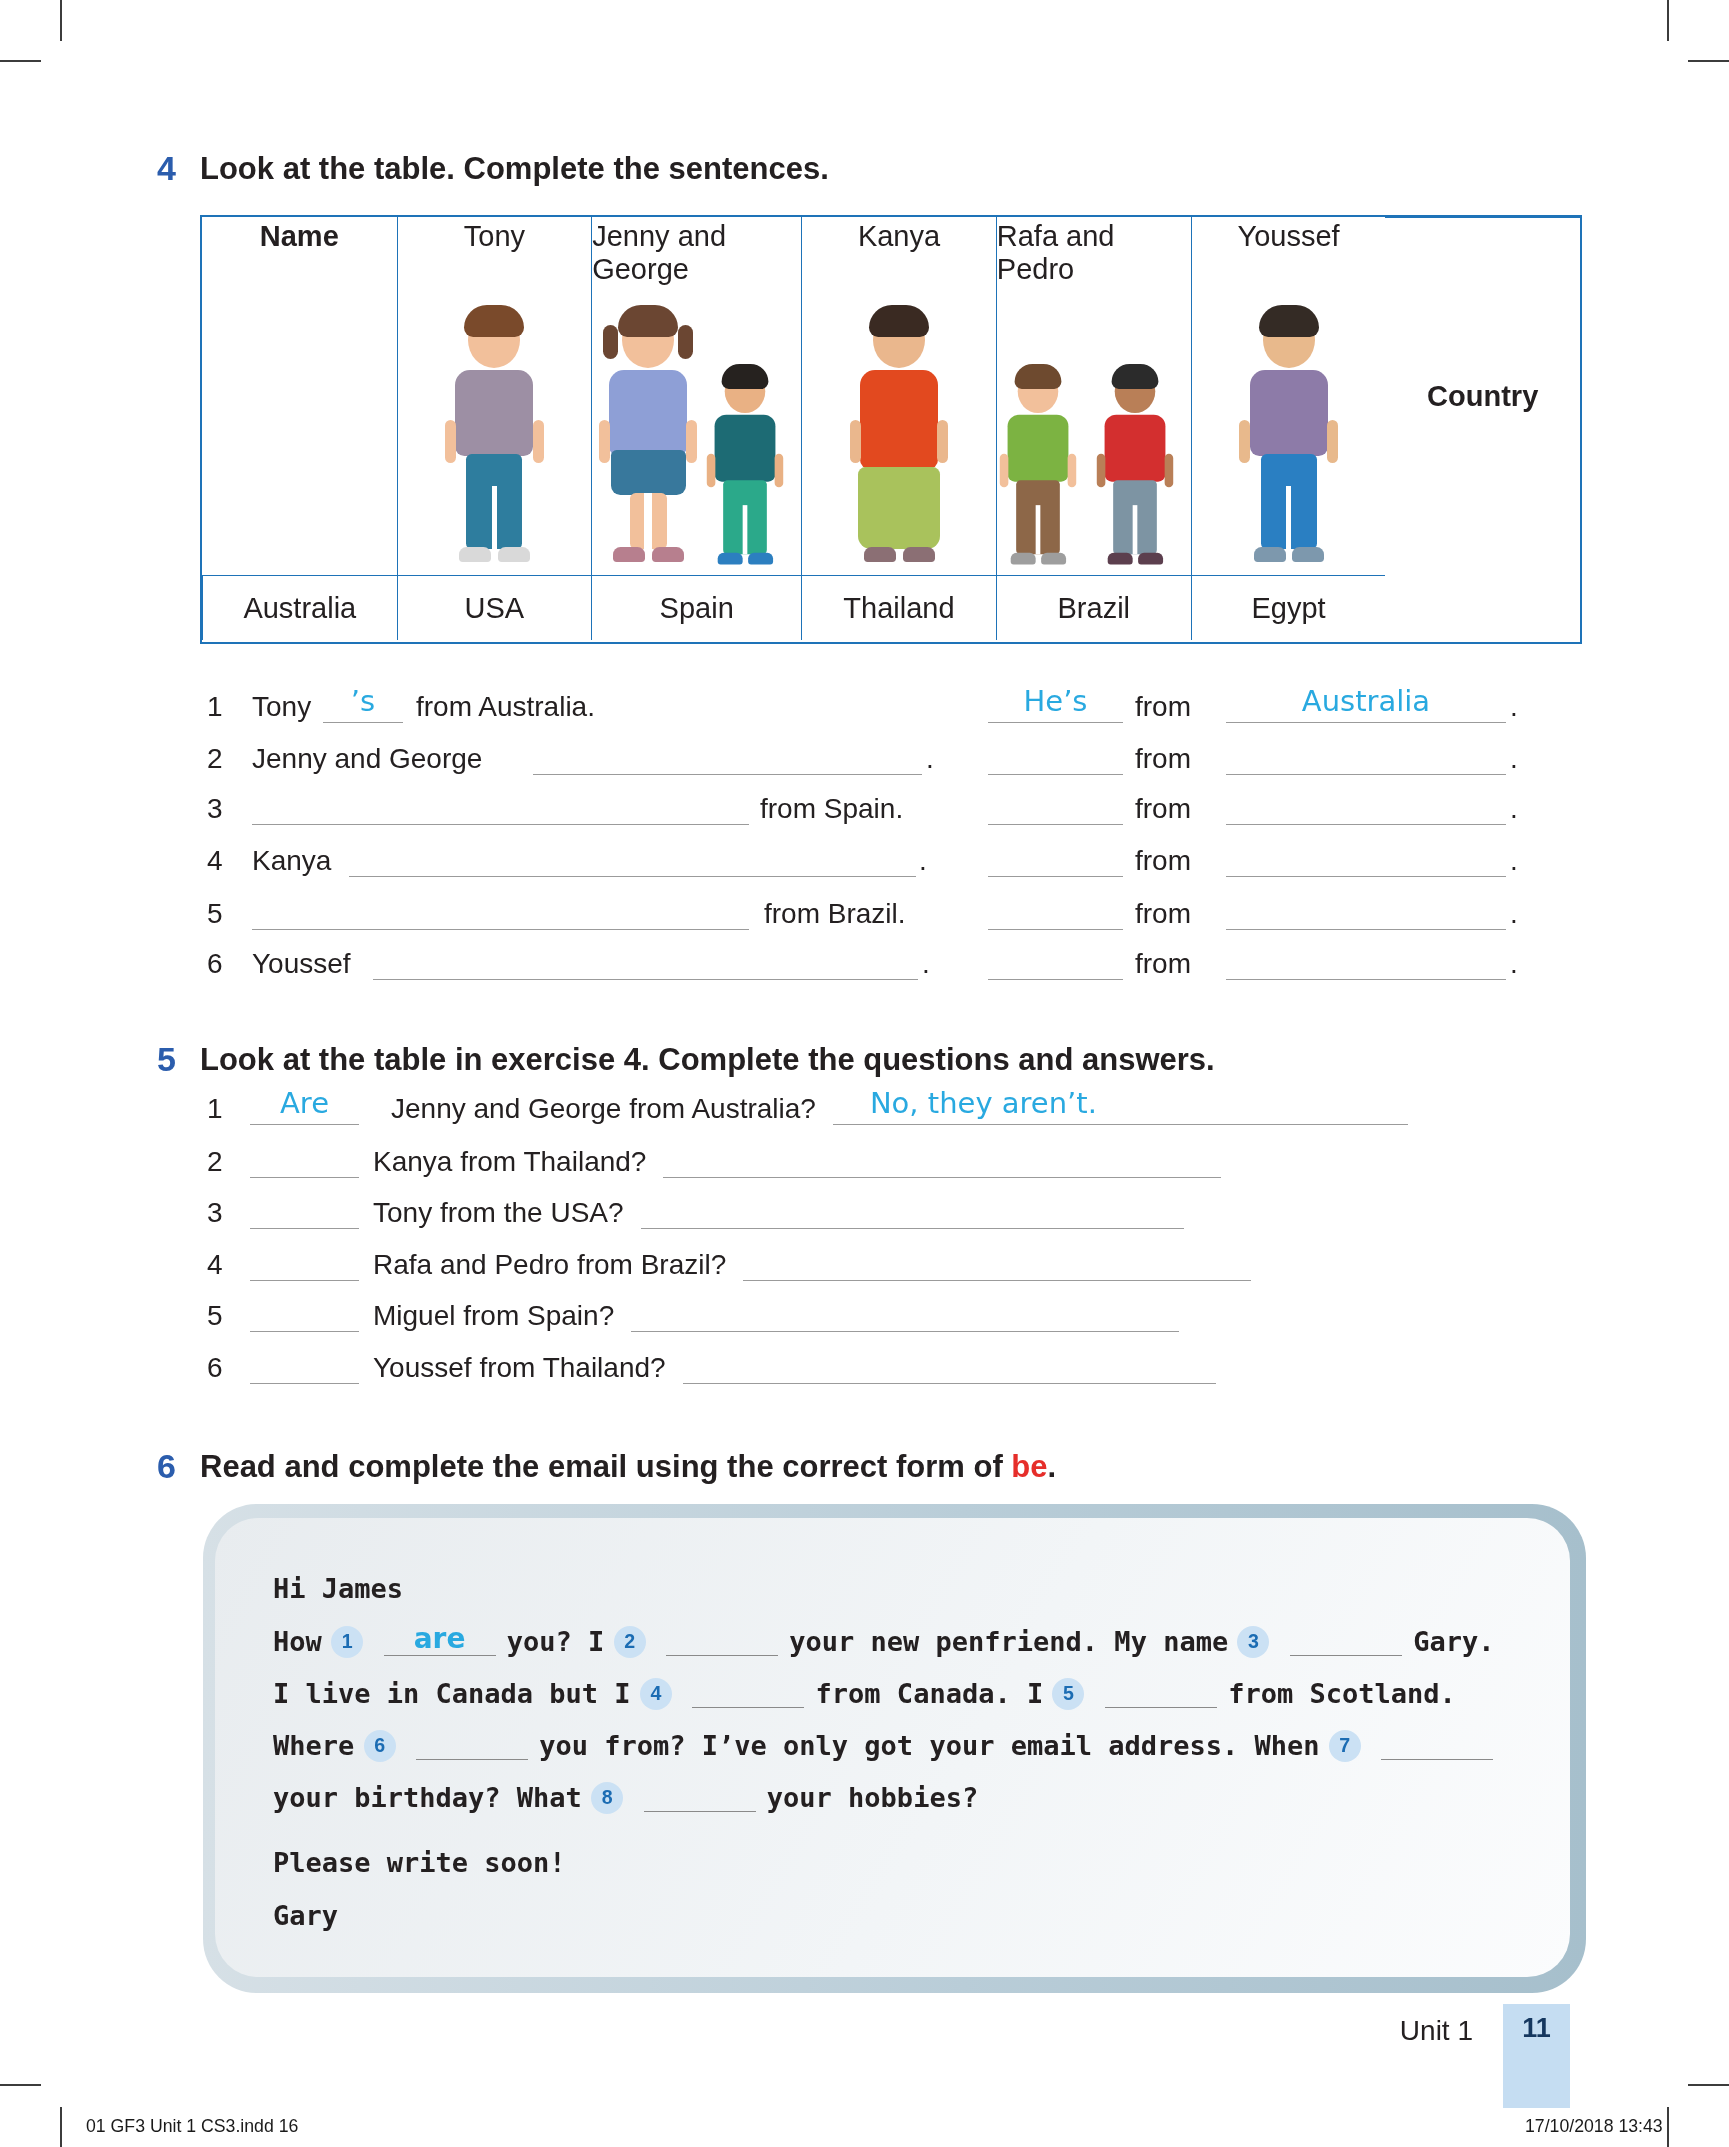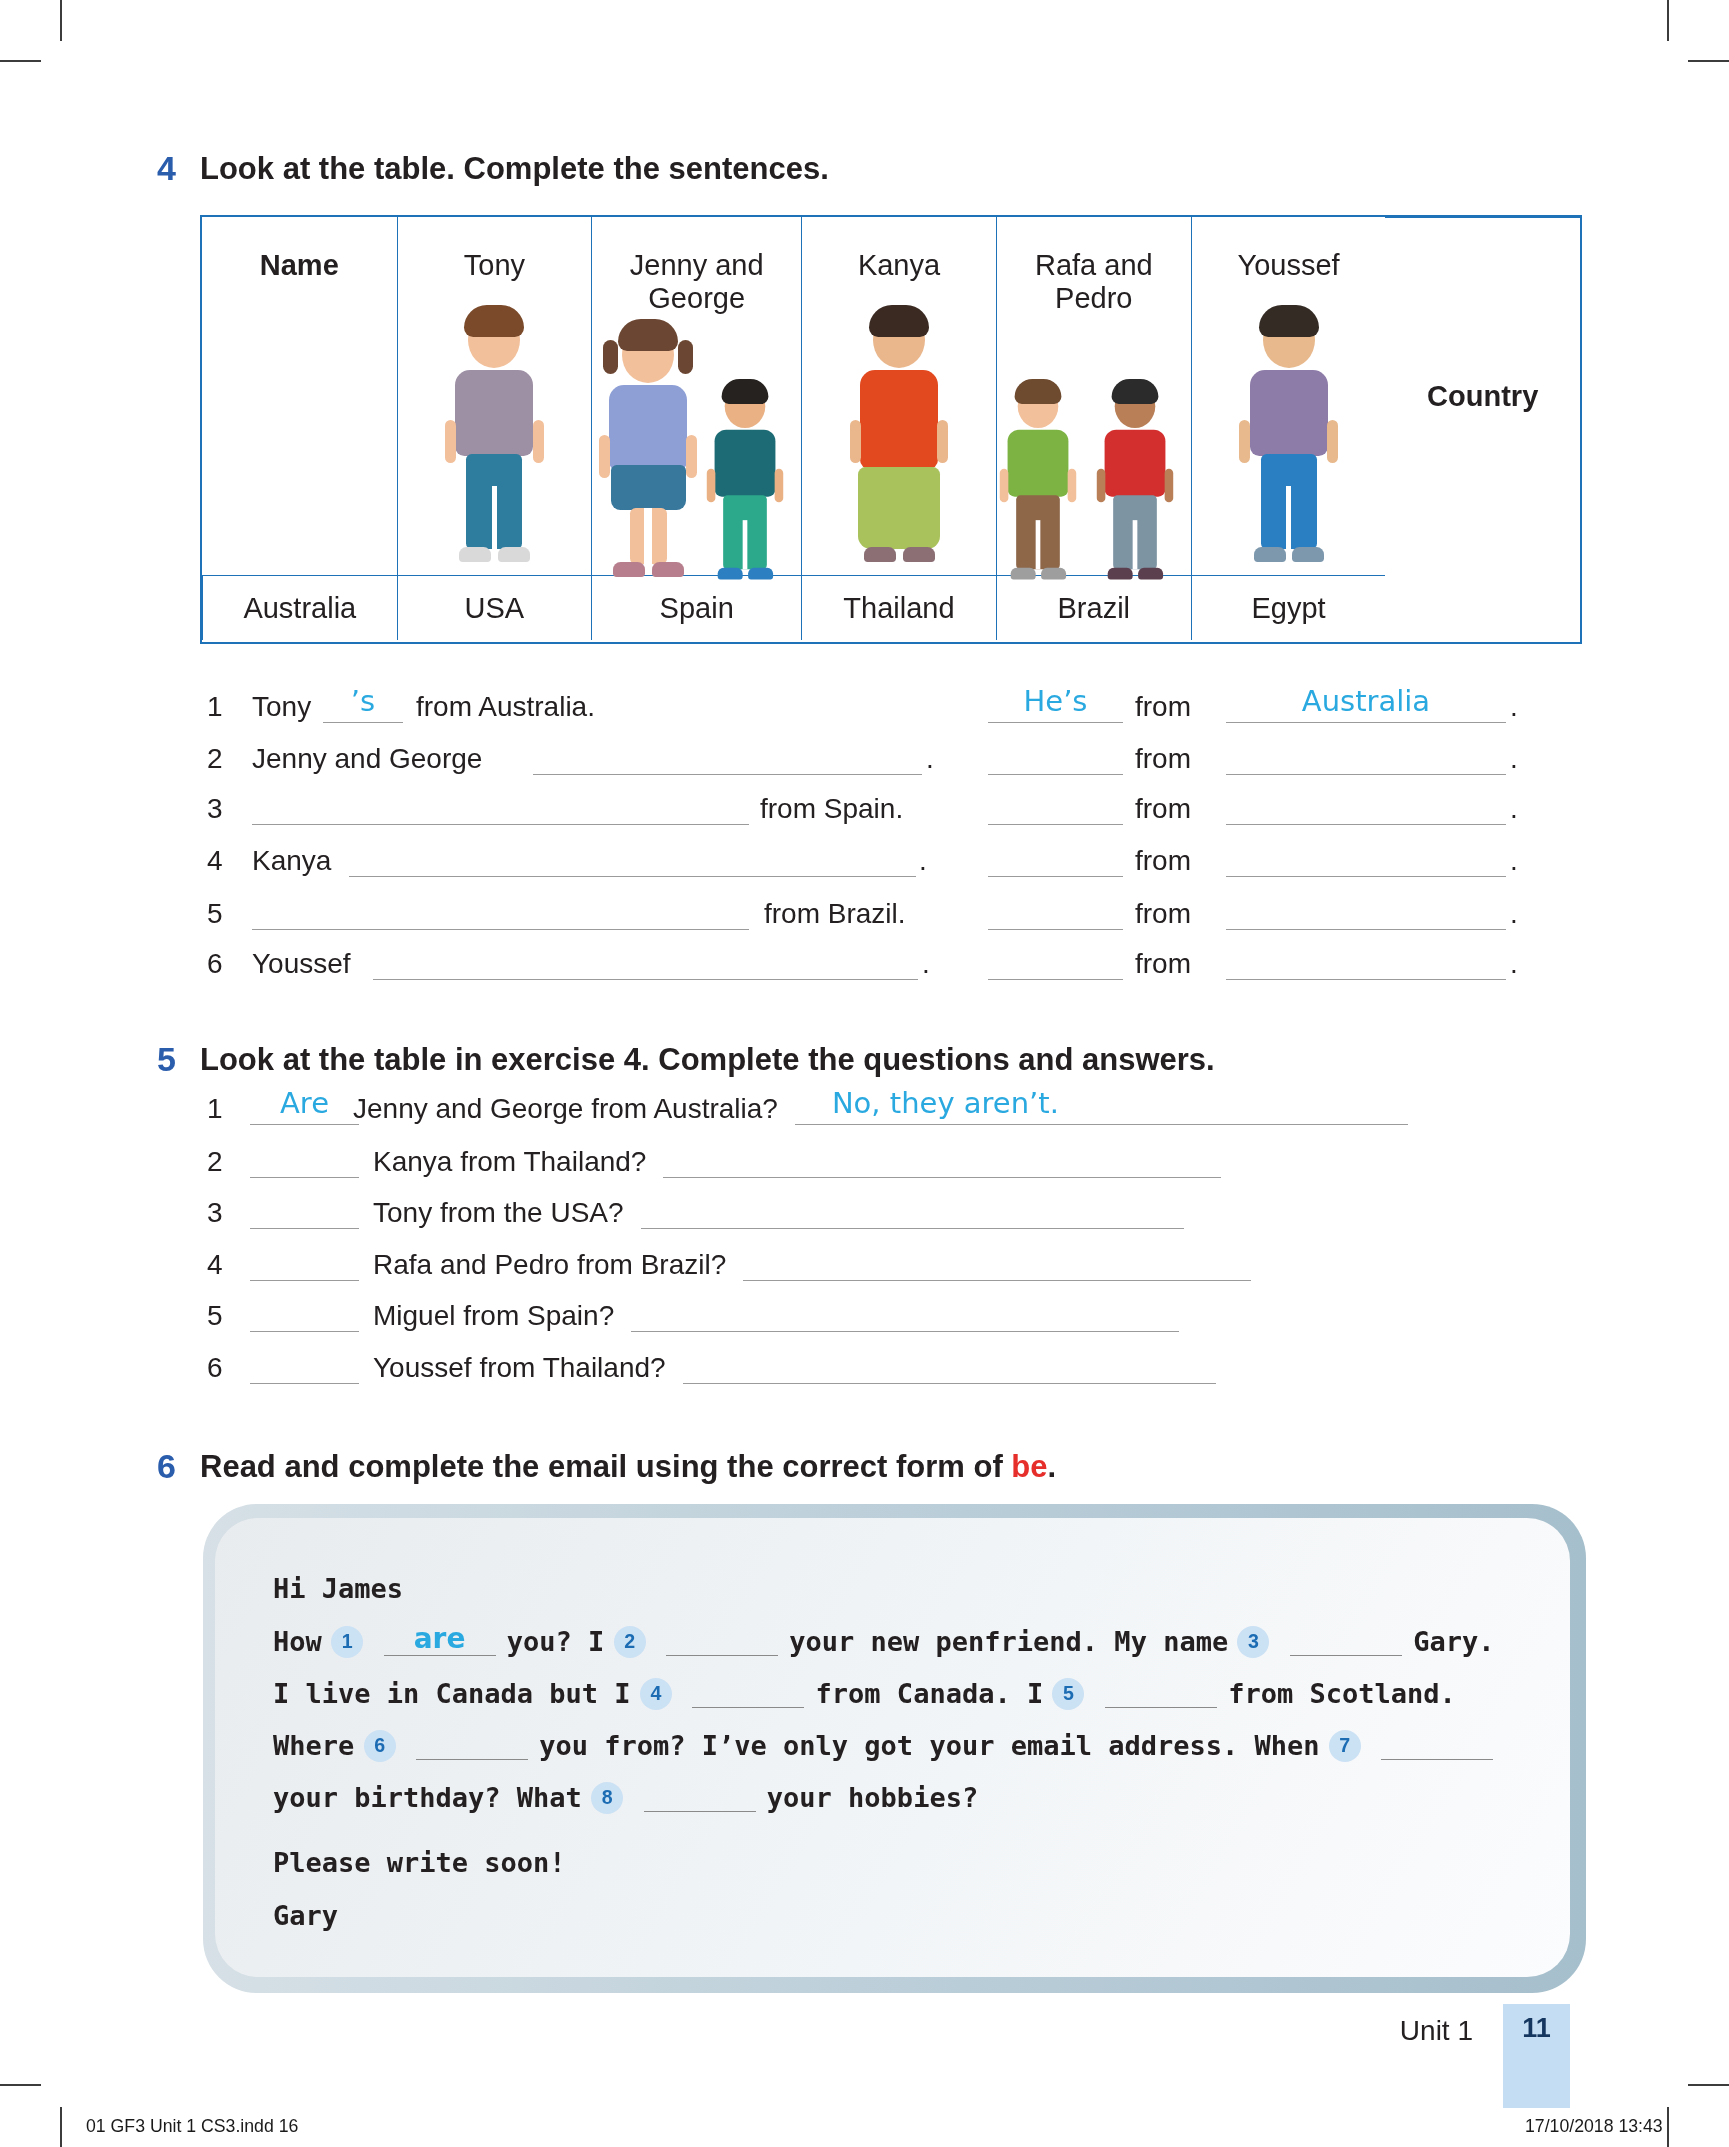--- a/index.html
+++ b/index.html
@@ -17,21 +17,21 @@
   .ex-title .red{color:#e62e2a;}
 
   
   .tbl{position:absolute;left:200px;top:215px;width:1382px;height:429px;
        border:2.8px solid #1e73b8;box-sizing:border-box;display:grid;
        grid-template-columns:repeat(7,1fr);grid-template-rows:358px 65px;background:#fff;}
   .tbl .cell{border-left:1.9px solid #1e73b8;box-sizing:border-box;display:flex;
              flex-direction:column;align-items:center;}
   .tbl .cell.first{border-left:none;}
   .tbl .cell.crow{border-top:1.9px solid #1e73b8;justify-content:center;}
-  .tbl .hname{font-size:29px;text-align:center;line-height:1.15;padding-top:32px;}
+  .tbl .hname{font-size:29px;line-height:1.15;padding-top:3px;}
   .tbl .bold{font-weight:bold;}
   .tbl .country{font-size:29px;text-align:right;}
   .cell-figs{display:flex;align-items:flex-end;justify-content:center;margin-top:auto;padding-bottom:1.9px;}
 
   
   .kid{position:relative;width:112px;height:272px;flex:0 0 auto;}
   .k-head{position:absolute;top:11.2px;left:50%;margin-left:-26px;width:52px;height:56px;border-radius:50%;background:var(--skin);}
   .k-hair{position:absolute;top:3.7px;left:50%;margin-left:-30px;width:60px;height:32px;border-radius:28px 28px 11.2px 11.2px;background:var(--hair);}
   .k-pig{position:absolute;top:24px;width:15px;height:34px;border-radius:7.5px;background:var(--hair);display:none;}
   .kid--pigtails .k-pig{display:block;}
@@ -295,21 +295,21 @@
   <div class="ex-head" style="top:1040px;">
     <span class="ex-num">5</span>
     <span class="ex-title">Look at the table in exercise 4. Complete the questions and answers.</span>
   </div>
 
   <div class="row" style="top:1082px;">
     <span class="num">1</span>
     <span class="blank" style="left:250px;width:109px;">
         <i class="hw">Are</i>
       </span>
-    <div class="qa" style="left:353px;right:321px;text-align:right;">
+    <div class="qa" style="left:391px;right:321px;text-align:right;">
       <span class="qtext">Jenny and George from Australia?</span>
       <span class="qline">
           <i class="hw hw-left">No, they aren’t.</i>
         </span>
     </div>
   </div>
   <div class="row" style="top:1135px;">
     <span class="num">2</span>
     <span class="blank" style="left:250px;width:109px;"></span>
     <div class="qa" style="left:373px;right:508px;">

